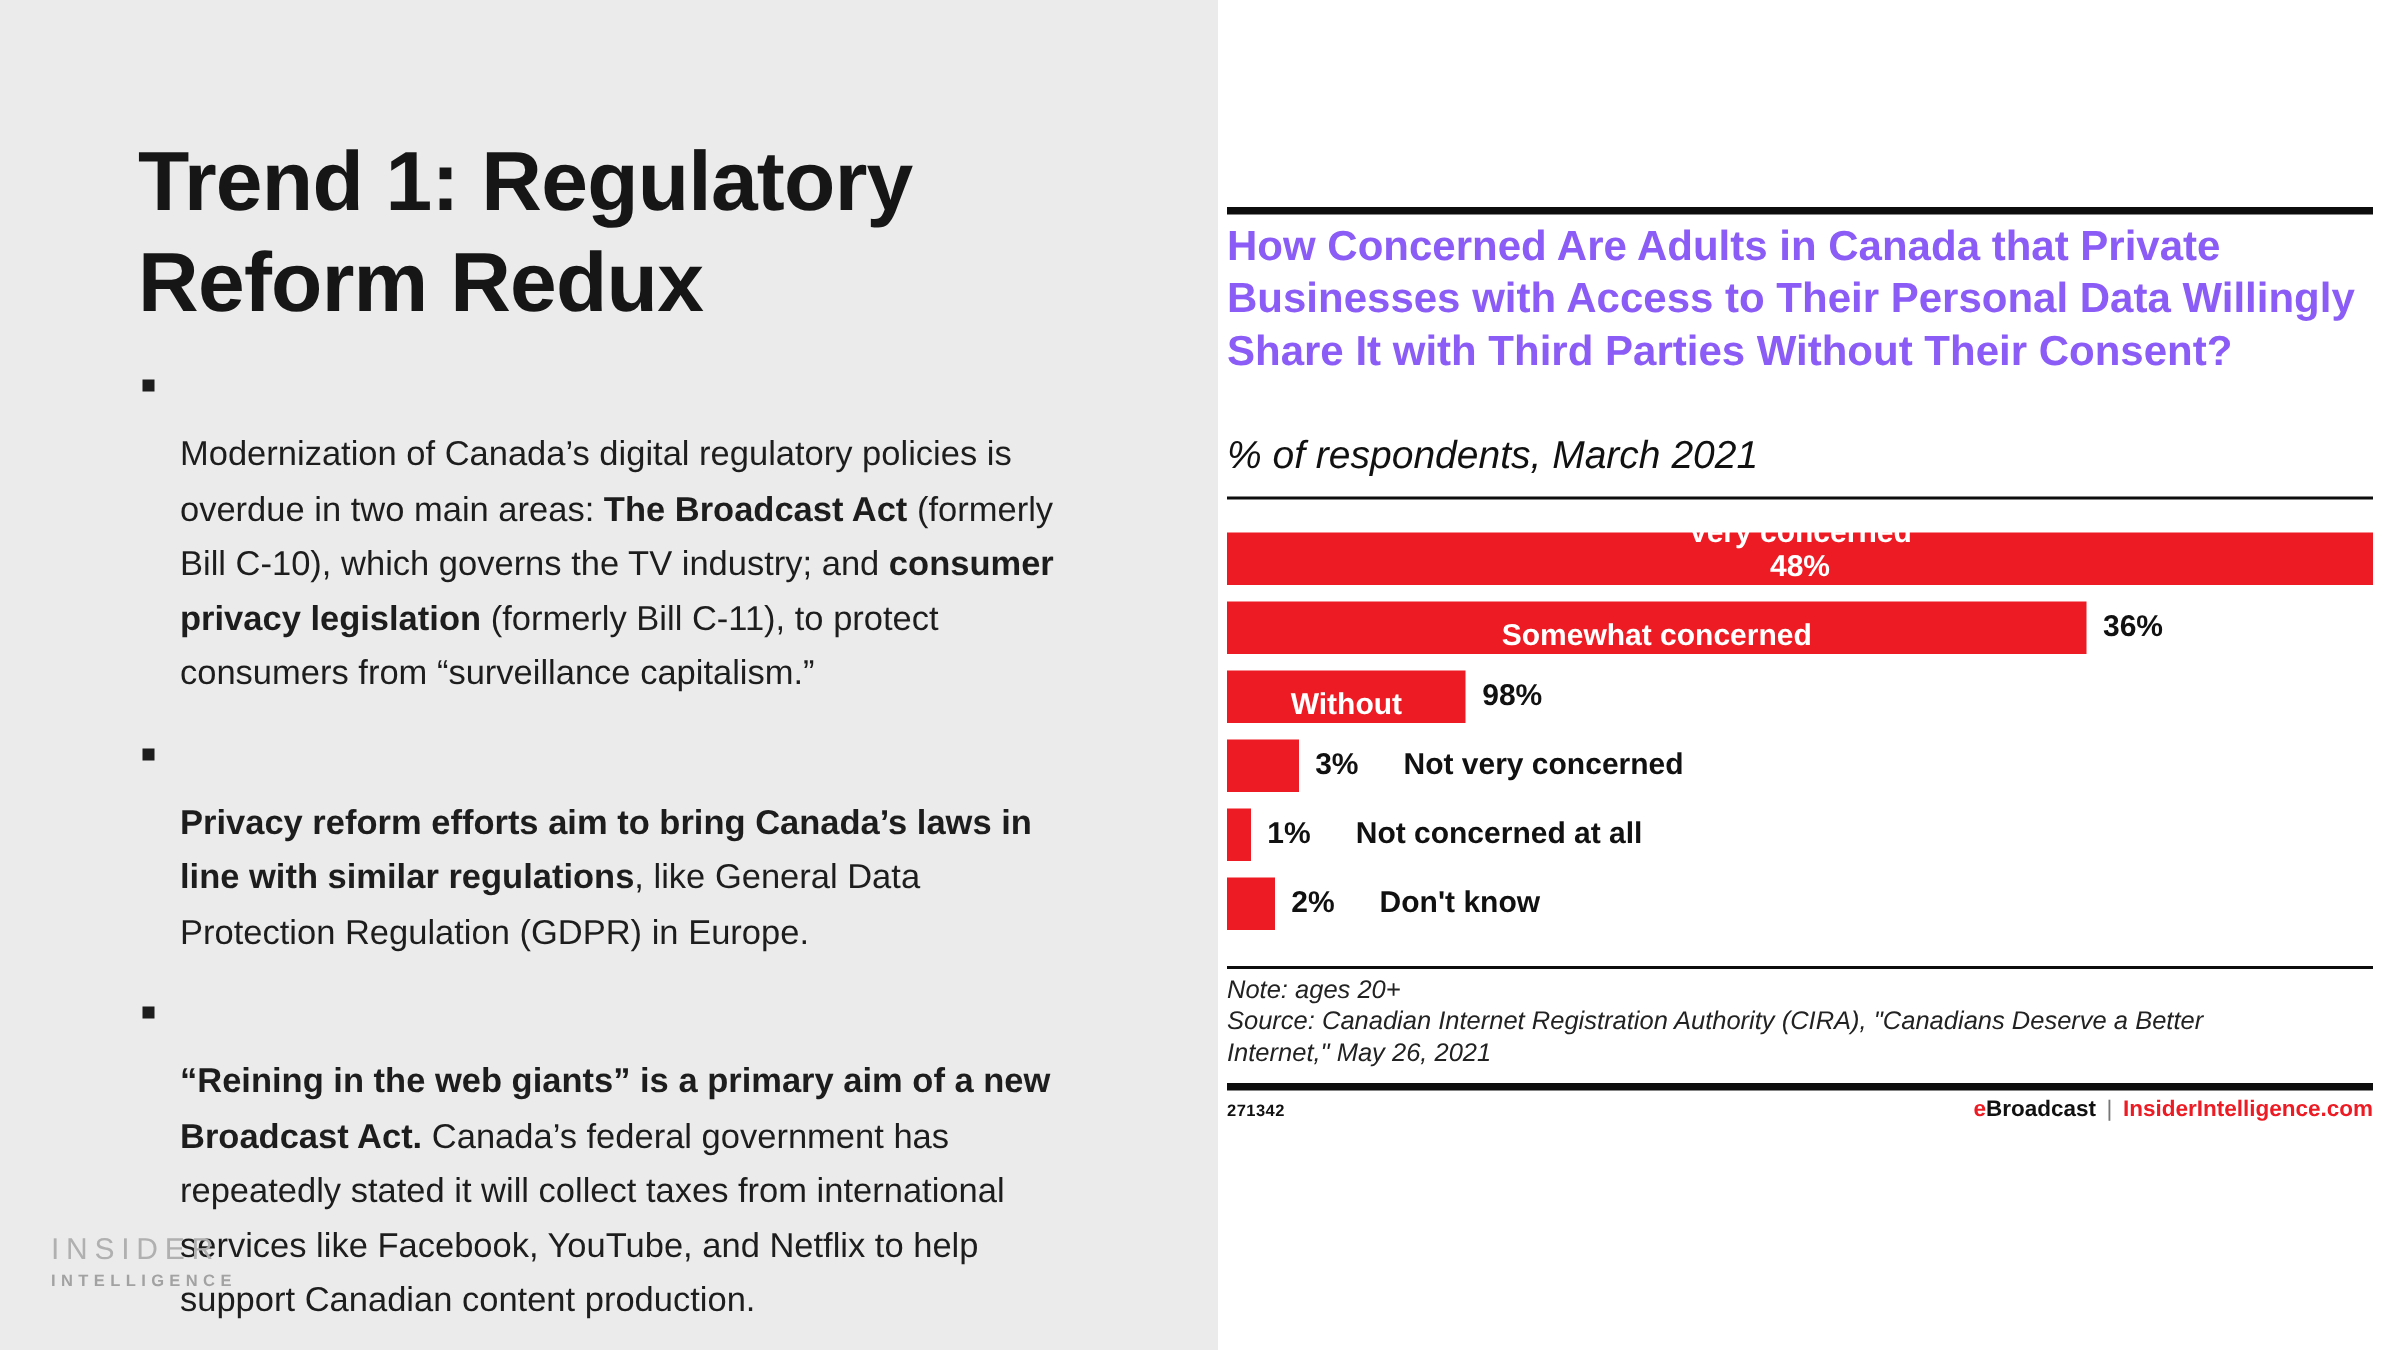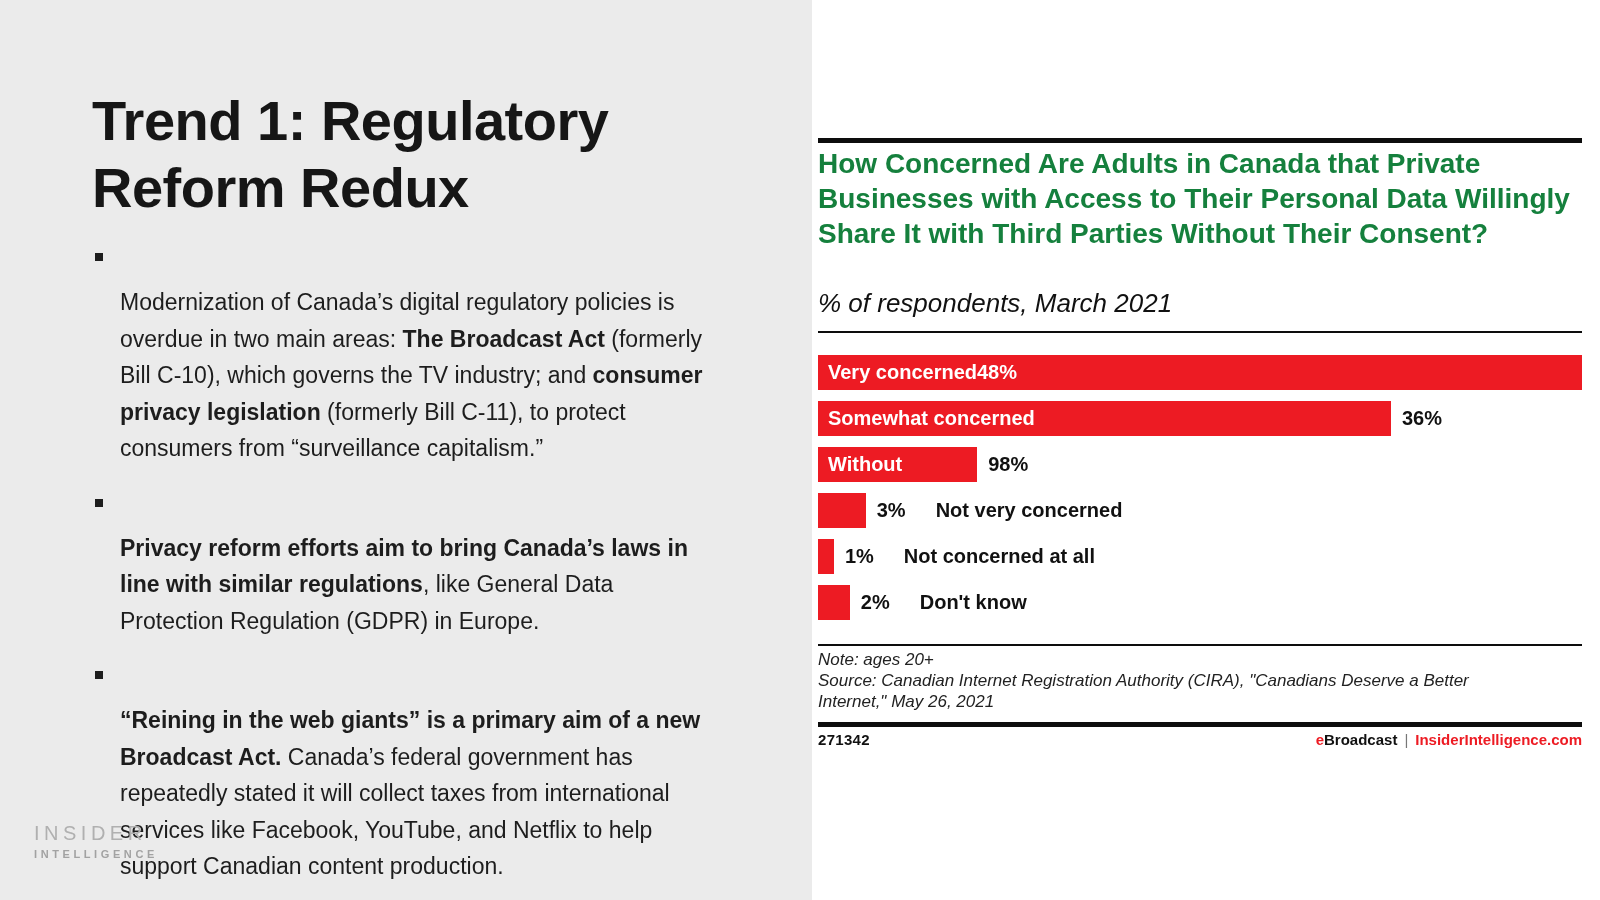--- a/index.html
+++ b/index.html
@@ -25,38 +25,38 @@
   .logo-top{font-size:20px;letter-spacing:4.5px;color:#b0b0b0;font-weight:400;}
   .logo-bottom{font-size:11px;letter-spacing:3.6px;color:#a2a2a2;font-weight:700;margin-top:3px;}
 
   
   .right-panel{position:absolute;left:812px;top:0;width:788px;height:900px;background:#ffffff;}
   .chart{position:absolute;left:6px;top:0;width:764px;height:900px;}
   .rule{position:absolute;left:0;width:764px;background:#0d0d0d;}
   #top-rule{top:138px;height:5px;}
   .chart-title{
     position:absolute;left:0;top:146px;width:764px;margin:0;
-    font-size:28px;line-height:35px;font-weight:bold;color:#15803d;
+    font-size:28px;line-height:35px;font-weight:bold;color:#8b5cf6;
   }
   .chart-subtitle{position:absolute;left:0;top:288px;font-size:26px;font-style:italic;color:#111;}
   #header-rule{top:331px;height:2px;}
   .bars{position:absolute;left:0;top:355px;width:764px;height:266px;}
   .bar-row{position:absolute;left:0;width:764px;height:35px;display:flex;align-items:center;}
   .bar{flex:none;height:35px;background:#ed1b23;display:flex;align-items:center;}
-  .bar.labeled{justify-content:flex-start;padding:0 10px;box-sizing:border-box;}
+  .bar.labeled{justify-content:flex-end;padding:0 10px;box-sizing:border-box;flex-direction:column;}
   .bar-label-inside{color:#ffffff;font-weight:bold;font-size:20px;white-space:nowrap;}
   .bar-value-inside{color:#ffffff;font-weight:bold;font-size:20px;white-space:nowrap;}
   .bar-value-outside{color:#111;font-weight:bold;font-size:20px;margin-left:11px;white-space:nowrap;}
   .bar-category-outside{color:#111;font-weight:bold;font-size:20px;margin-left:30px;white-space:nowrap;}
   #note-rule{top:644px;height:2px;}
   .note{position:absolute;left:0;top:650px;font-size:17px;line-height:20px;font-style:italic;color:#222;}
   .source{position:absolute;left:0;top:670px;width:706px;font-size:17px;line-height:21px;font-style:italic;color:#222;}
   #bottom-rule{top:722px;height:5px;}
   .chart-footer{position:absolute;left:0;top:731px;width:764px;display:flex;justify-content:space-between;align-items:baseline;}
-  .chart-id{font-weight:bold;font-size:15px;color:#111;letter-spacing:0.3px;}
+  .chart-id{font-weight:bold;font-size:11px;color:#111;letter-spacing:0.3px;}
   .brand{font-size:15px;font-weight:bold;white-space:nowrap;}
   .brand-e{color:#ed1b23;}
   .brand-marketer{color:#111;}
   .brand-sep{color:#777;margin:0 7px;font-weight:400;}
   .brand-site{color:#ed1b23;}
 </style>
 </head>
 <body>
 
 <div class="slide">

